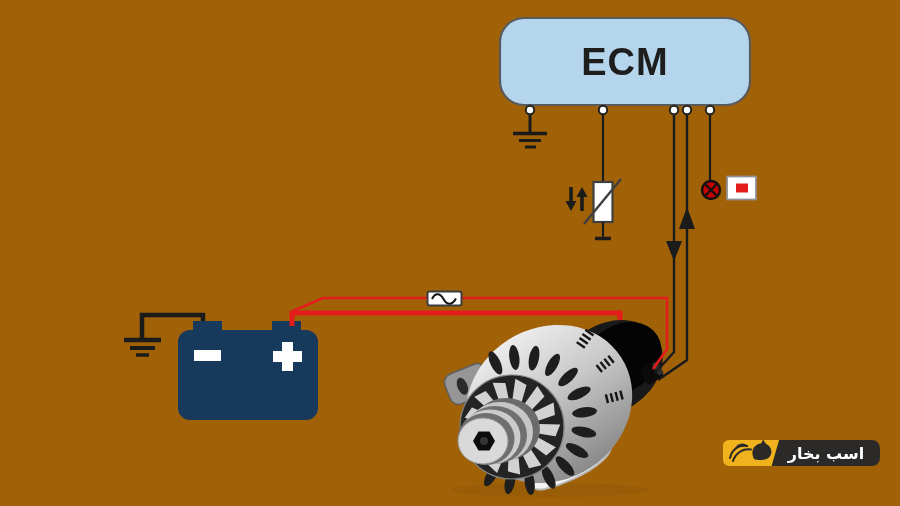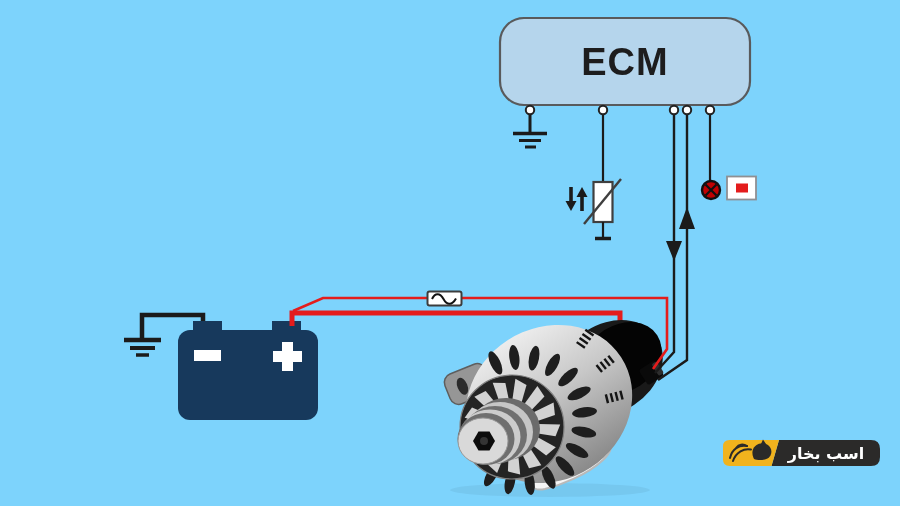--- a/index.html
+++ b/index.html
@@ -1,16 +1,16 @@
 <!DOCTYPE html>
 <html style="--background: #ffffff; --ecm_fill: #b5d5ec; --ecm_stroke: #595a5c; --wire_black: #1b1b1b; --wire_red: #e41c1c; --battery_navy: #17395c; --lamp_red: #c00202; --fuse_stroke: #3c3c3c; --logo_yellow: #f1b31d; --logo_dark: #2b2a29;"><head>
 <meta charset="utf-8">
 <style>
   html,body{margin:0;padding:0;background:#fff;}
-  .stage{position:relative;width:900px;height:506px;background:#7dd3fc;overflow:hidden;
+  .stage{position:relative;width:900px;height:506px;background:#a16207;overflow:hidden;
          font-family:"Liberation Sans",sans-serif;}
   svg{display:block;}
   .ecm-box{fill:var(--ecm_fill);stroke:var(--ecm_stroke);stroke-width:2.2;}
   .ecm-text{fill:#1d1d1e;font-weight:bold;font-size:38px;letter-spacing:1px;
             font-family:"Liberation Sans",sans-serif;}
   .term{fill:#ffffff;stroke:#222;stroke-width:2;}
   .wireb{stroke:var(--wire_black);fill:none;}
   .wirer{stroke:var(--wire_red);fill:none;}
   .navy{fill:var(--battery_navy);}
   .arrowfill{fill:var(--wire_black);}

